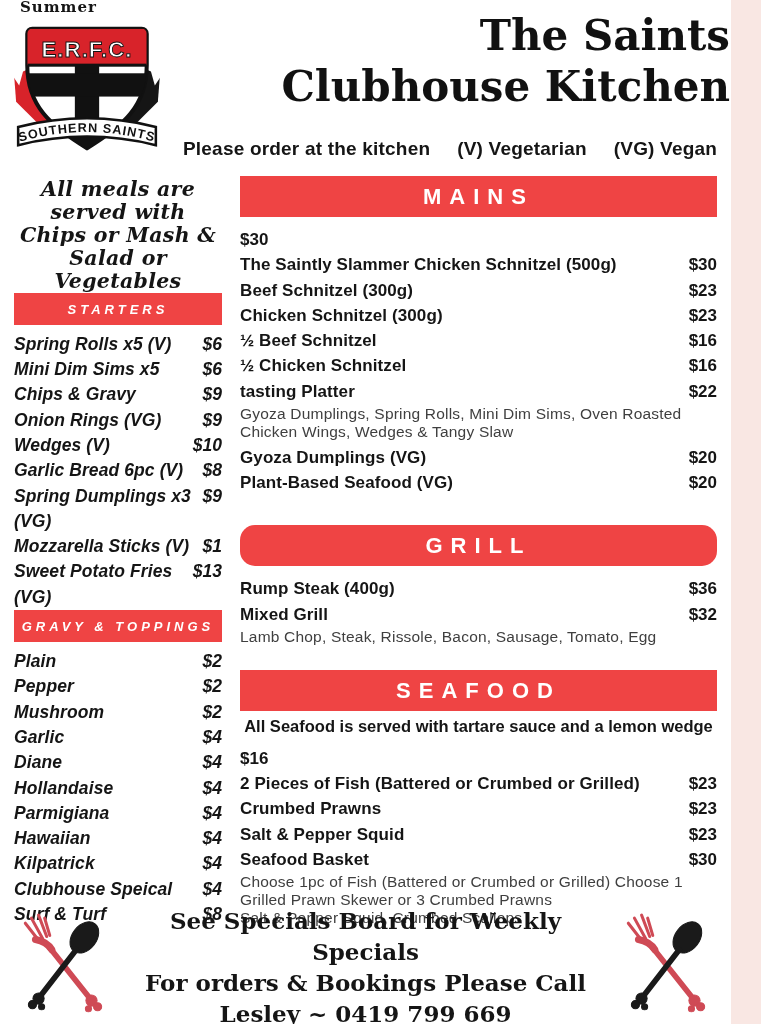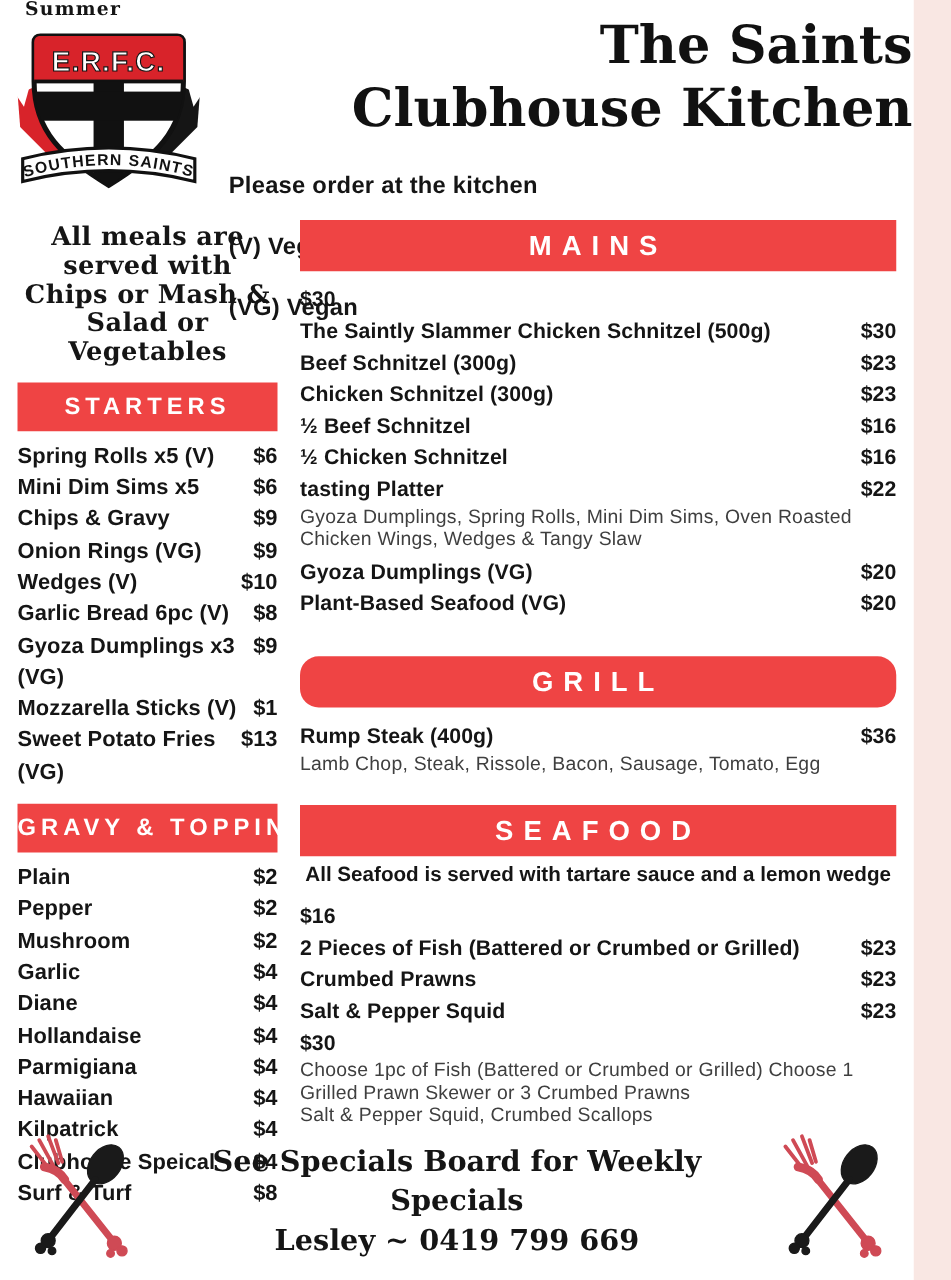--- a/index.html
+++ b/index.html
@@ -9,31 +9,31 @@
   }
   .pink-strip{position:absolute;right:0;top:0;width:30px;height:1024px;background:#f9e7e3;}
 
   
   .season{position:absolute;left:20px;top:-2px;font-family:"DejaVu Serif",serif;
     font-weight:bold;font-size:15px;letter-spacing:1px;}
   .logo{position:absolute;left:6px;top:12px;width:162px;height:158px;}
   .title-block{position:absolute;left:180px;top:10px;width:550px;text-align:right;
     font-family:"DejaVu Serif",serif;font-weight:bold;font-size:42px;line-height:1.22;color:#111;}
   .subtitle{position:absolute;left:183px;top:138px;width:547px;display:flex;gap:27px;
-    font-size:19px;font-weight:bold;letter-spacing:0.2px;white-space:nowrap;flex-direction:column;}
+    font-size:19px;font-weight:bold;letter-spacing:0.2px;white-space:nowrap;}
 
   
-  .left-col{position:absolute;left:14px;top:178px;width:208px;}
+  .left-col{position:absolute;left:14px;top:178px;width:208px;font-style:italic;}
   .right-col{position:absolute;left:240px;top:176px;width:477px;}
 
   .meals-note{font-family:"DejaVu Serif",serif;font-weight:bold;font-size:20.5px;
     text-align:center;line-height:1.12;white-space:pre-line;letter-spacing:0.3px;}
 
   .banner{background:#ef4444;color:#fff;text-align:center;font-weight:bold;white-space:nowrap;}
-  .left-col .banner{margin-top:13px;padding:9px 0 8px;font-size:19px;letter-spacing:4px;}
+  .left-col .banner{padding:9px 0 8px;font-size:13px;letter-spacing:4px;}
   .right-col .banner{padding:8px 0 7px;font-size:22px;letter-spacing:8px;}
   .banner.grill-banner{margin-top:30px;border-radius:15px;}
   .banner.seafood-banner{margin-top:24px;}
 
   .list{margin-top:8px;}
   .menu-row{margin-bottom:0;}
   .row-line{display:flex;justify-content:space-between;align-items:baseline;}
   .item-name{font-weight:bold;letter-spacing:0.1px;}
   .item-price{font-weight:bold;}
   .left-col .row-line{font-size:17.5px;line-height:25.3px;}
@@ -149,21 +149,21 @@
   <div class="menu-row">
     <div class="row-line">
       <span class="item-name">Garlic Bread 6pc (V)</span>
       <span class="item-price">$8</span>
     </div>
 
   </div>
 
   <div class="menu-row">
     <div class="row-line">
-      <span class="item-name">Gyoza Dumplings x3 (VG)</span>
+      <span class="item-name">Spring Dumplings x3 (VG)</span>
       <span class="item-price">$9</span>
     </div>
 
   </div>
 
   <div class="menu-row">
     <div class="row-line">
       <span class="item-name">Mozzarella Sticks (V)</span>
       <span class="item-price">$1</span>
     </div>
@@ -350,20 +350,24 @@
   <div class="list grill-list">
   <div class="menu-row">
     <div class="row-line">
       <span class="item-name">Rump Steak (400g)</span>
       <span class="item-price">$36</span>
     </div>
 
   </div>
 
   <div class="menu-row">
+    <div class="row-line">
+      <span class="item-name">Mixed Grill</span>
+      <span class="item-price">$32</span>
+    </div>
     <div class="item-desc">Lamb Chop, Steak, Rissole, Bacon, Sausage, Tomato, Egg</div>
   </div>
 </div>
 
   <div class="banner seafood-banner">SEAFOOD</div>
   <div class="section-note">All Seafood is served with tartare sauce and a lemon wedge</div>
   <div class="list seafood-list">
   <div class="menu-row">
     <div class="row-line">
       <span class="item-price">$16</span>
@@ -390,20 +394,21 @@
   <div class="menu-row">
     <div class="row-line">
       <span class="item-name">Salt &amp; Pepper Squid</span>
       <span class="item-price">$23</span>
     </div>
 
   </div>
 
   <div class="menu-row">
     <div class="row-line">
+      <span class="item-name">Seafood Basket</span>
       <span class="item-price">$30</span>
     </div>
     <div class="item-desc">Choose 1pc of Fish (Battered or Crumbed or Grilled) Choose 1 Grilled Prawn Skewer or 3 Crumbed Prawns
 Salt &amp; Pepper Squid, Crumbed Scallops</div>
   </div>
 </div>
 </div>
 
 <div class="footer">
   <svg class="utensil" viewBox="0 0 100 110">
@@ -422,20 +427,21 @@
       <ellipse cx="70" cy="26" rx="12" ry="17" transform="rotate(38 70 26)"></ellipse>
       <path d="M62 38 L28 82" stroke-width="5.5" stroke-linecap="round"></path>
       <circle cx="25" cy="86" r="5.5"></circle>
       <circle cx="19" cy="92" r="4"></circle>
       <circle cx="28" cy="94" r="3"></circle>
     </g>
   </svg>
 
   <div class="footer-text">
     <div>See Specials Board for Weekly Specials</div>
+    <div>For orders &amp; Bookings Please Call</div>
     <div>Lesley ~ 0419 799 669</div>
   </div>
 
   <svg class="utensil" viewBox="0 0 100 110">
     <g stroke="#cf4a55" fill="#cf4a55">
       <path d="M12 12 L26 30" stroke-width="3" stroke-linecap="round"></path>
       <path d="M18 7 L29 27" stroke-width="3" stroke-linecap="round"></path>
       <path d="M25 4 L33 25" stroke-width="3" stroke-linecap="round"></path>
       <path d="M31 7 L36 24" stroke-width="3" stroke-linecap="round"></path>
       <path d="M22 28 Q33 30 38 38" stroke-width="7" fill="none" stroke-linecap="round"></path>

